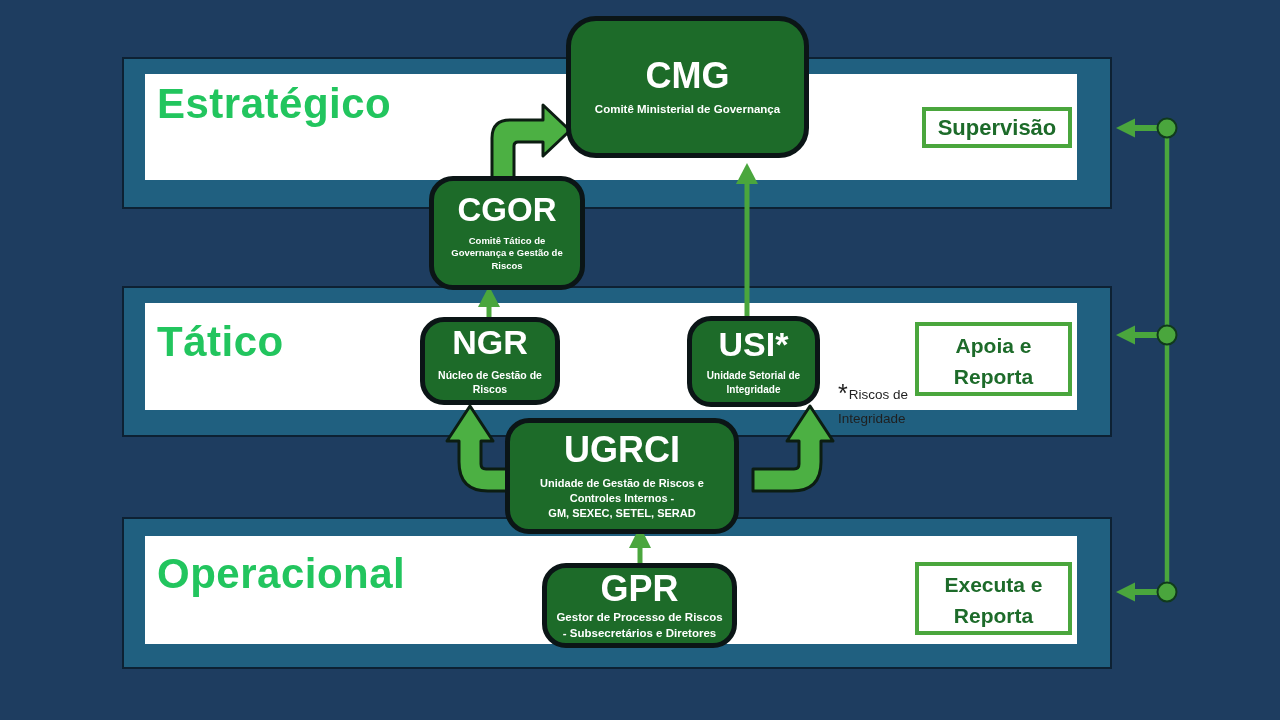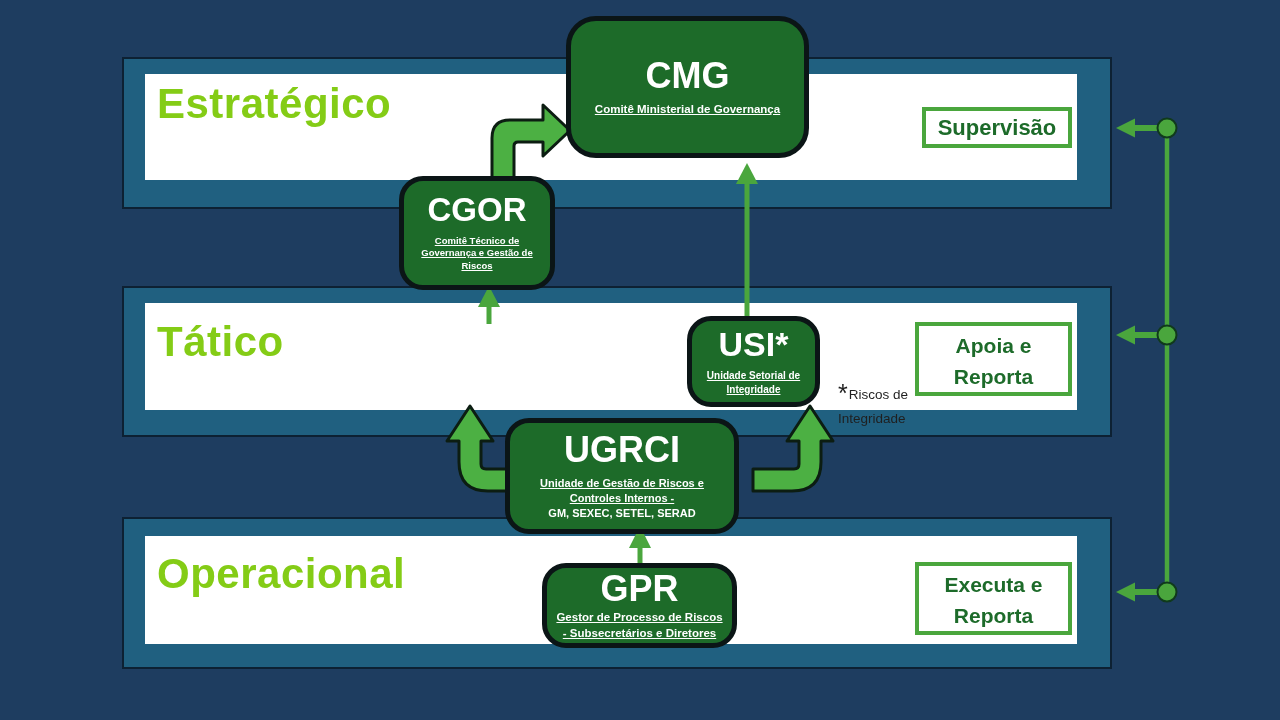--- a/index.html
+++ b/index.html
@@ -12,39 +12,39 @@
   .band{position:absolute;left:122px;width:986px;background:#206080;border:2px solid #0d2133;z-index:1;}
   .band-1{top:57px;height:148px;}
   .band-2{top:286px;height:147px;}
   .band-3{top:517px;height:148px;}
   .panel{position:absolute;background:#ffffff;z-index:1;}
   .panel-1{left:145px;top:74px;width:932px;height:106px;}
   .panel-2{left:145px;top:303px;width:932px;height:107px;}
   .panel-3{left:145px;top:536px;width:932px;height:108px;}
   .level-label{
     position:absolute;left:157px;z-index:2;
-    font-size:42px;font-weight:bold;color:#84cc16;letter-spacing:.5px;
+    font-size:42px;font-weight:bold;color:#22c55e;letter-spacing:.5px;
   }
   .label-1{top:80px;}
   .label-2{top:318px;}
   .label-3{top:550px;}
   
   .arrows{position:absolute;left:0;top:0;z-index:3;pointer-events:none;}
   
   .node{
     position:absolute;z-index:4;background:#1d6b29;border:5px solid #0b1516;
     border-radius:24px;box-sizing:border-box;color:#ffffff;text-align:center;
     display:flex;flex-direction:column;justify-content:center;align-items:center;
   }
   .node-acronym{font-weight:bold;line-height:1.05;}
-  .node-desc{font-weight:bold;line-height:1.35;margin-top:7px;text-decoration:underline;}
+  .node-desc{font-weight:bold;line-height:1.35;margin-top:7px;}
   .node-cmg{left:566px;top:16px;width:243px;height:142px;border-radius:30px;}
   .node-cmg .node-acronym{font-size:36px;}
   .node-cmg .node-desc{font-size:11.5px;}
-  .node-cgor{left:399px;top:176px;width:156px;height:114px;}
+  .node-cgor{left:429px;top:176px;width:156px;height:114px;}
   .node-cgor .node-acronym{font-size:33px;}
   .node-cgor .node-desc{font-size:9.5px;padding:0 12px;}
   .node-ngr{left:420px;top:317px;width:140px;height:88px;}
   .node-ngr .node-acronym{font-size:34px;}
   .node-ngr .node-desc{font-size:10.5px;padding:0 10px;}
   .node-usi{left:687px;top:316px;width:133px;height:91px;}
   .node-usi .node-acronym{font-size:34px;}
   .node-usi .node-desc{font-size:10px;padding:0 10px;}
   .node-ugrci{left:505px;top:418px;width:234px;height:116px;}
   .node-ugrci .node-acronym{font-size:36px;}
@@ -127,23 +127,27 @@
     </g>
   </svg>
 
   <div class="node node-cmg">
     <div class="node-acronym">CMG</div>
     <div class="node-desc">Comitê Ministerial de Governança</div>
   </div>
 
   <div class="node node-cgor">
     <div class="node-acronym">CGOR</div>
-    <div class="node-desc">Comitê Técnico de Governança e Gestão de Riscos</div>
+    <div class="node-desc">Comitê Tático de Governança e Gestão de Riscos</div>
   </div>
 
+  <div class="node node-ngr">
+    <div class="node-acronym">NGR</div>
+    <div class="node-desc">Núcleo de Gestão de Riscos</div>
+  </div>
 
   <div class="node node-usi">
     <div class="node-acronym">USI*</div>
     <div class="node-desc">Unidade Setorial de Integridade</div>
   </div>
 
   <div class="node node-ugrci">
     <div class="node-acronym">UGRCI</div>
     <div class="node-desc">Unidade de Gestão de Riscos e Controles Internos -</div>
     <div class="node-desc2">GM, SEXEC, SETEL, SERAD</div>

